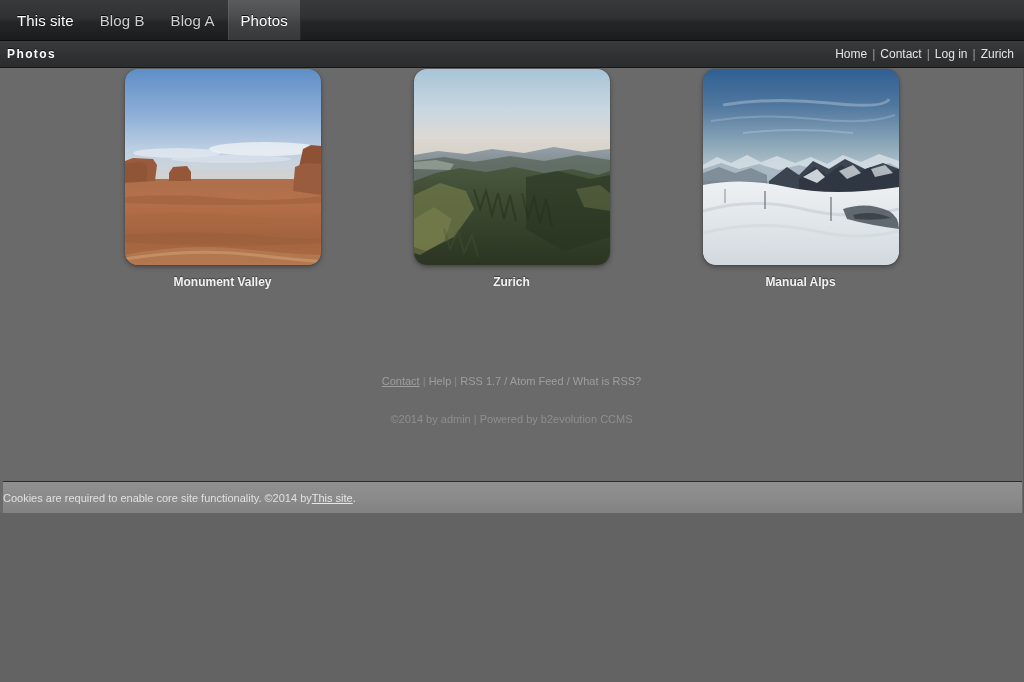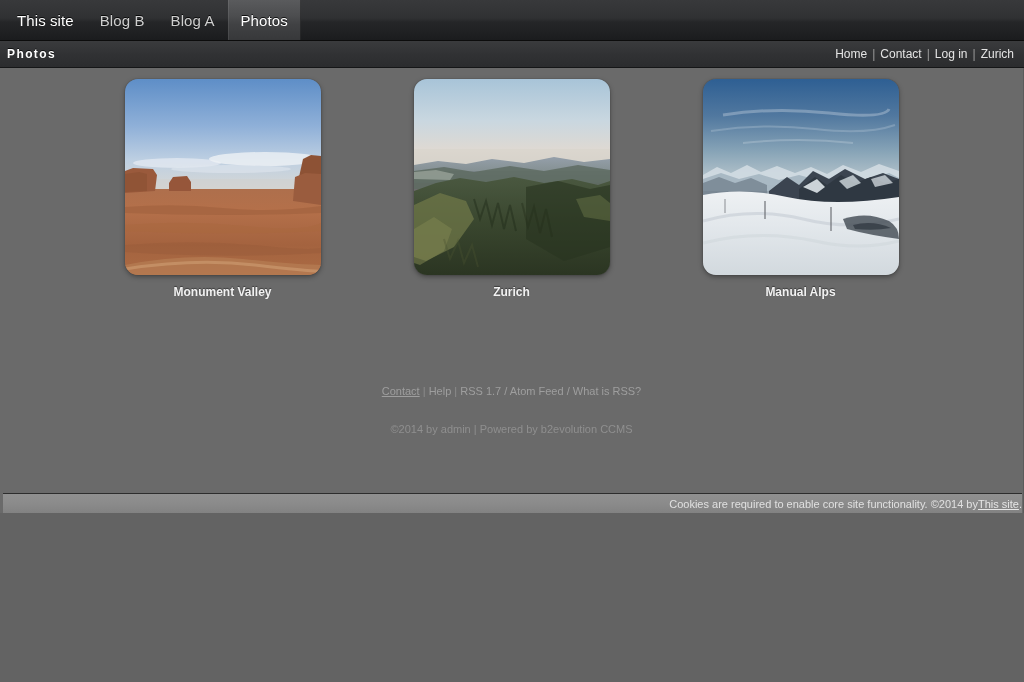--- a/index.html
+++ b/index.html
@@ -88,21 +88,21 @@
     background: #6a6a6a;
     height: 445px;
     border-right: 1px solid #5a5a5a;
     overflow: hidden;
   }
 
   .photo-row {
     display: flex;
     justify-content: center;
     gap: 93px;
-    padding-top: 11px;
+    padding-top: 1px;
   }
 
   .photo-cell {
     width: 196px;
     text-align: center;
   }
 
   .thumb {
     width: 196px;
     height: 196px;
@@ -145,26 +145,26 @@
     font-size: 11px;
     color: #8f8f8f;
   }
 
   
   .cookiebar {
     position: absolute;
     left: 3px;
     right: 1px;
     bottom: 0;
-    height: 20px;
+    height: 32px;
     background: linear-gradient(to bottom, #909090 0%, #8a8a8a 55%, #828282 100%);
     border-top: 1px solid #2d2d2d;
     display: flex;
     align-items: center;
-    justify-content: flex-end;
+    justify-content: flex-start;
     font-size: 11px;
     color: #e0e0e0;
   }
   .cookiebar a {
     color: #e6e6e6;
     text-decoration: underline;
     cursor: pointer;
   }
 
   .belowfold {

